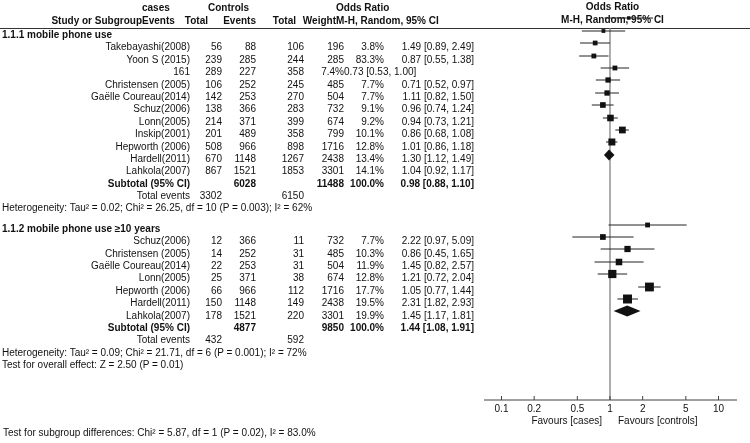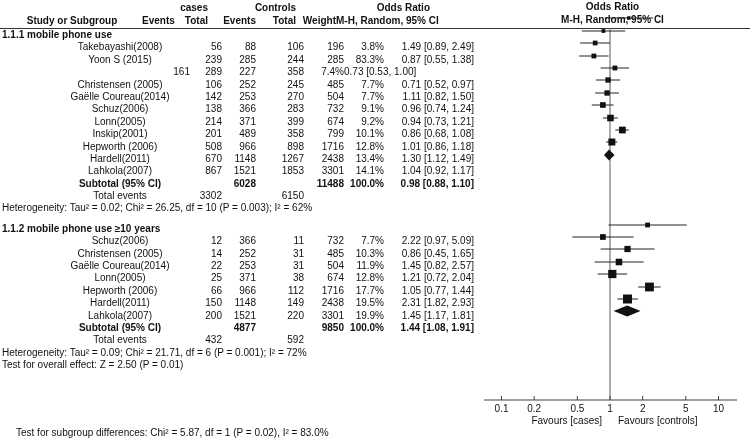--- a/index.html
+++ b/index.html
@@ -6,33 +6,33 @@
   #app{
     position:relative;width:750px;height:443px;background:#ffffff;
     font-family:"Liberation Sans",sans-serif;font-size:10px;color:#111;
     overflow:hidden;
   }
   #header{position:relative;width:750px;height:27px;border-bottom:1px solid #333;padding-top:1px;box-sizing:content-box;}
   .hrow{display:grid;height:13px;line-height:13px;font-weight:bold;}
   .r1{grid-template-columns:142px 66px 88px 40px 94px;}
   .r2{grid-template-columns:142px 32px 34px 48px 40px 40px 94px;}
   .c{white-space:nowrap;}
-  .study{padding-left:2px;text-align:center;}
+  .study{padding-left:2px;text-align:right;}
   .num{text-align:right;}
-  .center{text-align:right;}
+  .center{text-align:left;}
   .plot-head{position:absolute;left:495px;width:235px;text-align:center;font-weight:bold;white-space:nowrap;}
   .l1{top:1px;} .l2{top:14px;}
   #rows{position:relative;width:436px;}
   .row{display:grid;grid-template-columns:142px 32px 34px 48px 40px 40px 94px;height:12.4px;line-height:12.4px;margin-left:48px;}
   .or{padding-right:4px;}
   .full{height:12.4px;line-height:12.4px;padding-left:2px;white-space:nowrap;}
   .bold{font-weight:bold;}
   .spacer{height:8px;}
   #plot{position:absolute;top:0;left:0;pointer-events:none;}
-  #footer{position:absolute;top:427px;left:16px;white-space:nowrap;}
+  #footer{position:absolute;top:427px;left:3px;white-space:nowrap;}
 </style>
 </head>
 <body>
 
 <div id="app">
 
   <div id="header">
     <div class="hrow r1">
       <div class="c study"></div>
       <div class="c center">cases</div>
@@ -223,21 +223,21 @@
         <div class="c study">Hardell(2011)</div>
         <div class="c num">150</div>
         <div class="c num">1148</div>
         <div class="c num">149</div>
         <div class="c num">2438</div>
         <div class="c num">19.5%</div>
         <div class="c num or">2.31 [1.82, 2.93]</div>
       </div>
       <div class="row">
         <div class="c study">Lahkola(2007)</div>
-        <div class="c num">200</div>
+        <div class="c num">178</div>
         <div class="c num">1521</div>
         <div class="c num">220</div>
         <div class="c num">3301</div>
         <div class="c num">19.9%</div>
         <div class="c num or">1.45 [1.17, 1.81]</div>
       </div>
       <div class="row bold">
         <div class="c study">Subtotal (95% CI)</div>
         <div class="c num"></div>
         <div class="c num">4877</div>

